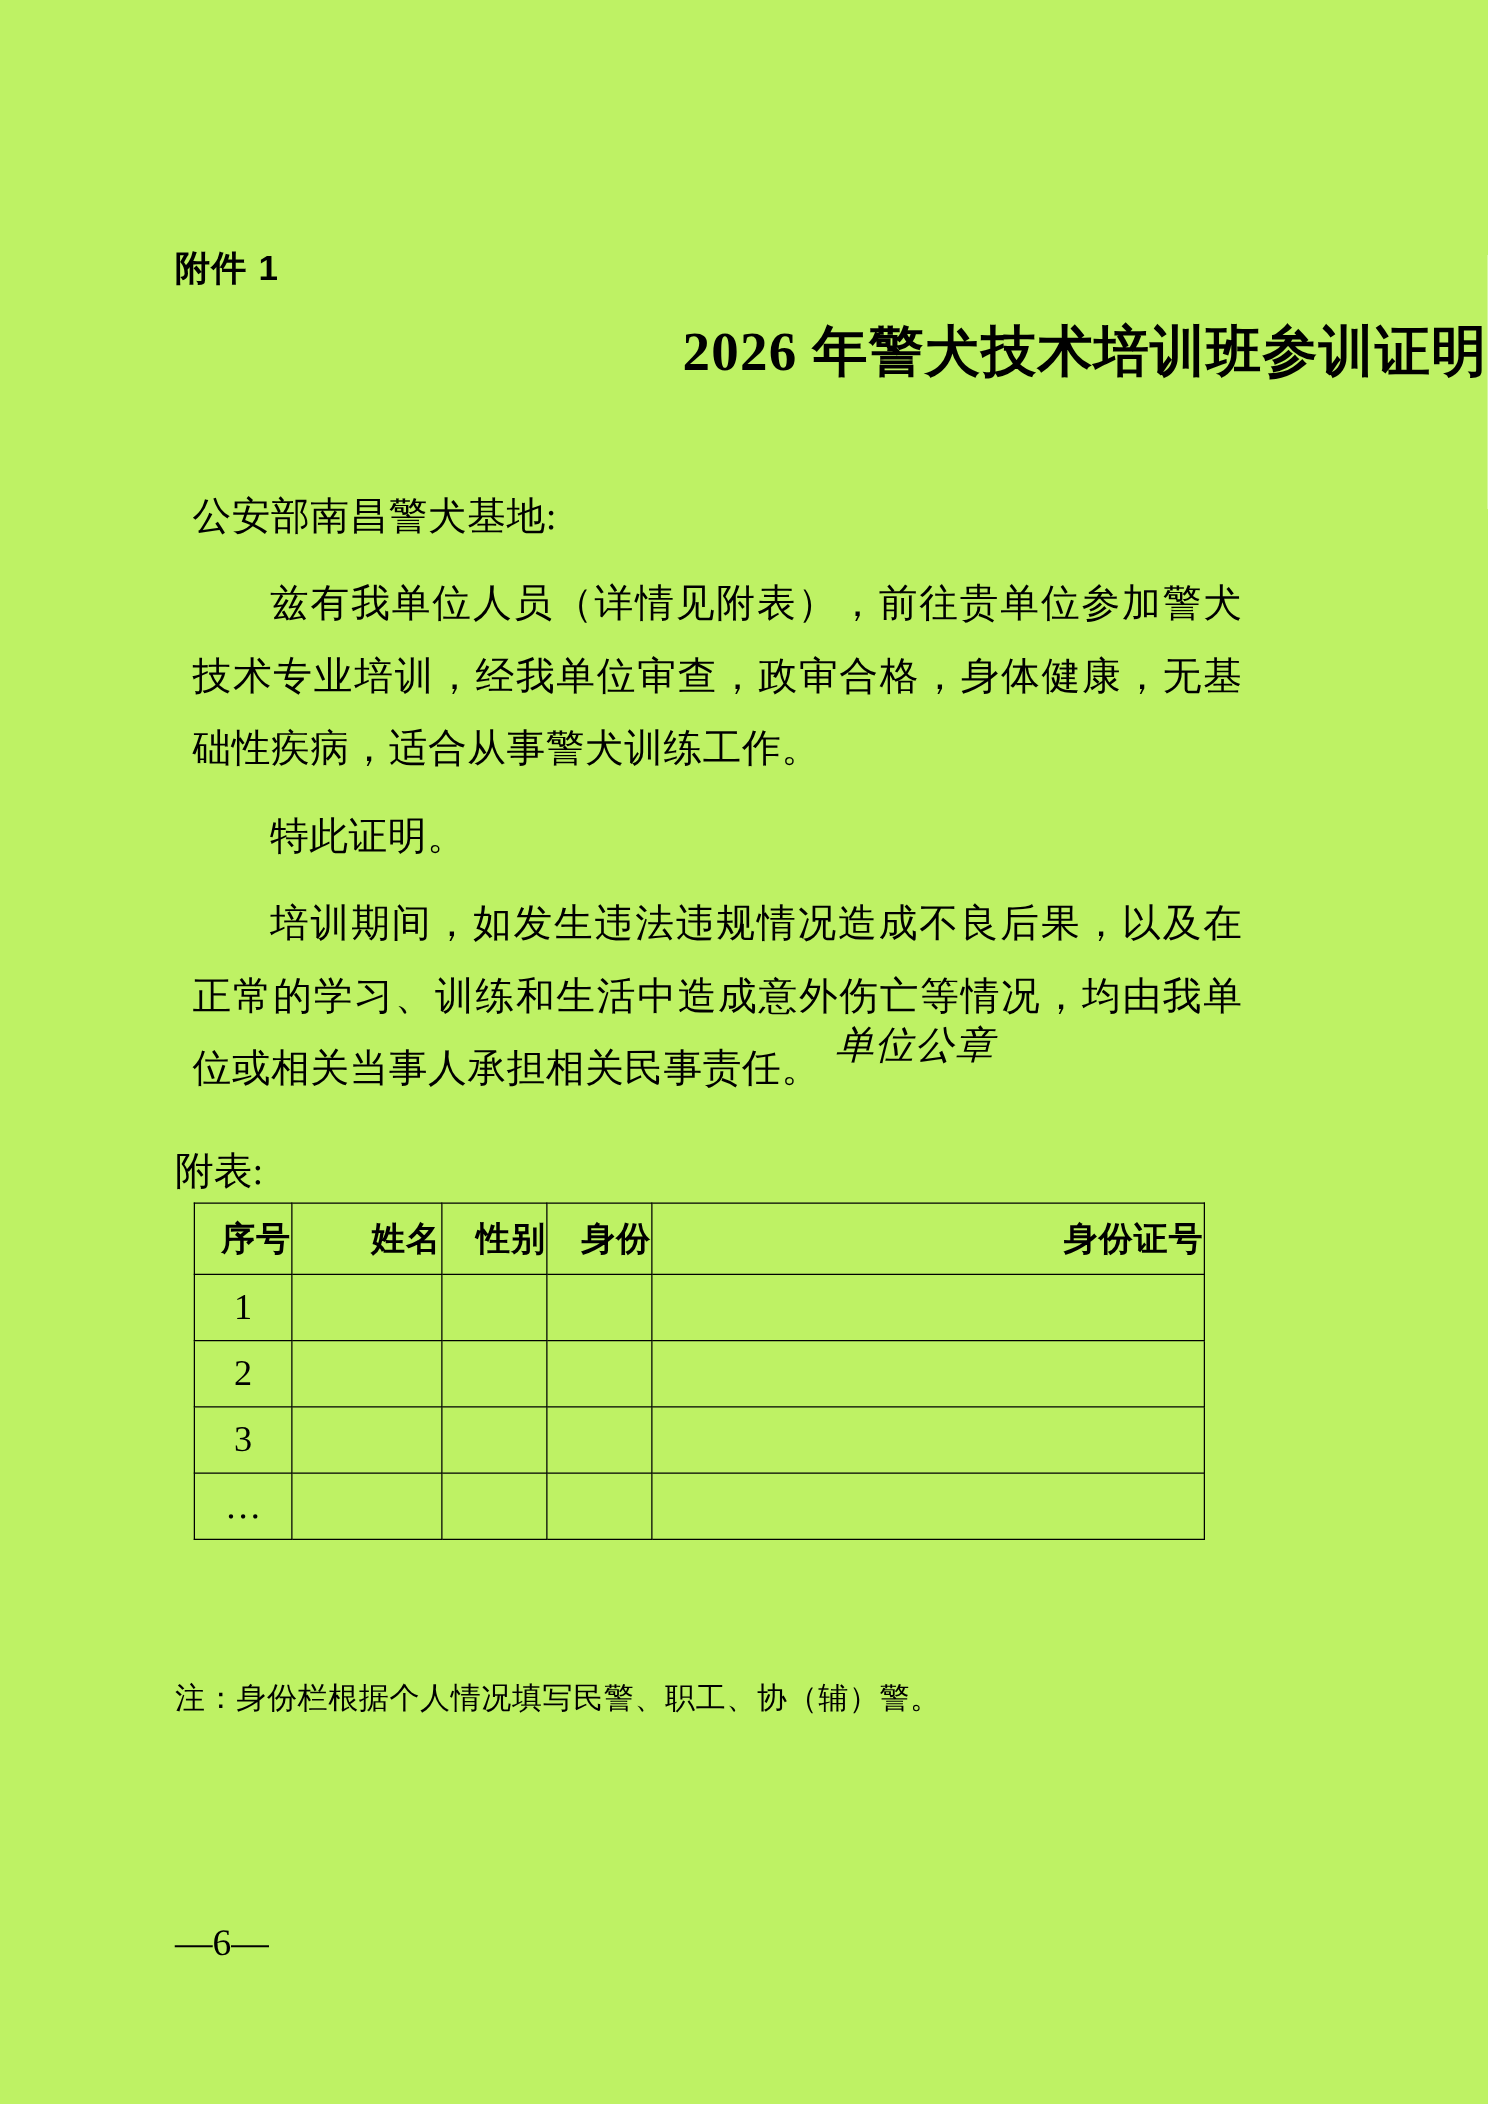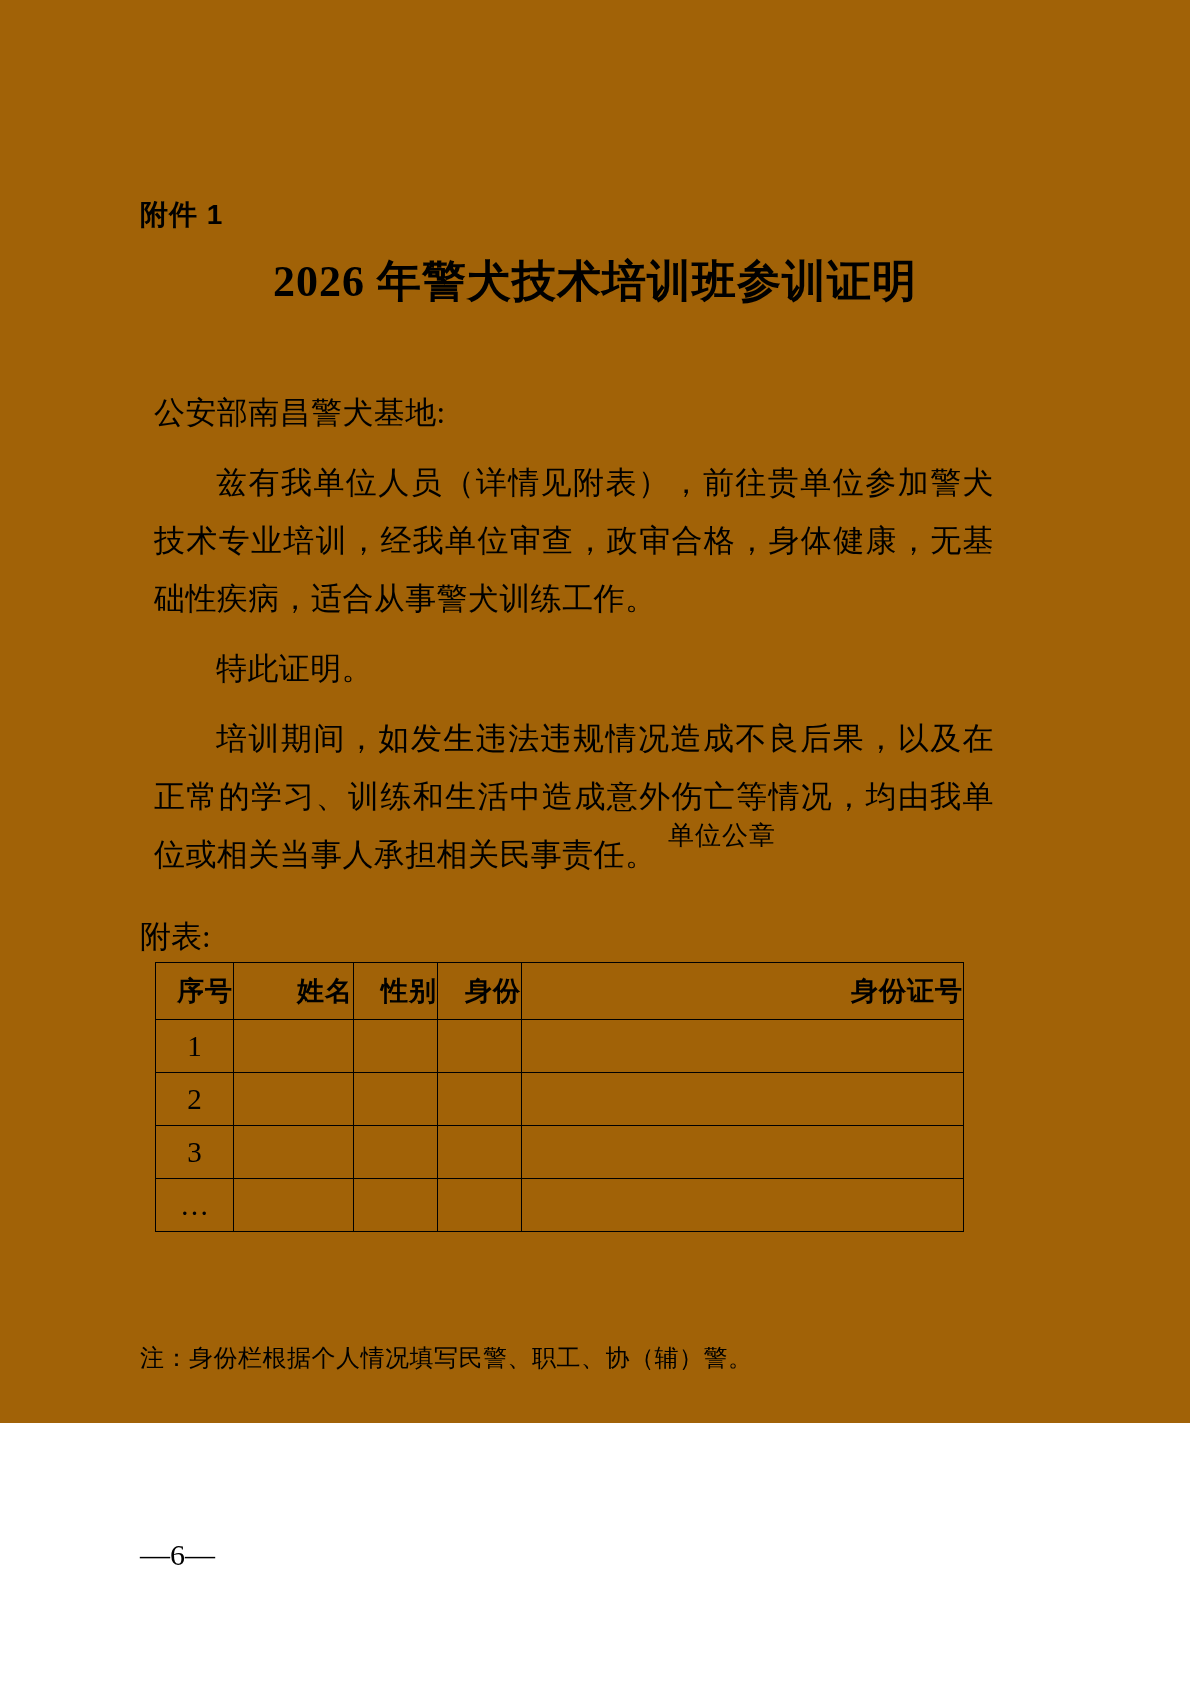--- a/index.html
+++ b/index.html
@@ -13,43 +13,43 @@
     position: relative;
     font-family: "Liberation Serif", "DejaVu Serif", serif;
     color: #000000;
     overflow: hidden;
   }
 
   .page {
     position: absolute;
     left: 0; top: 0;
     width: 1190px;
-    height: 1423px;
-    background: #a16207;
+    height: 1683px;
+    background: #bef264;
   }
 
   
   .attach-label {
     position: absolute;
     left: 140px;
     top: 196px;
     font-family: "Liberation Sans", "DejaVu Sans", sans-serif;
     font-weight: bold;
     font-size: 28px;
     letter-spacing: 1px;
     white-space: nowrap;
   }
 
   
   .doc-title {
     position: absolute;
     left: 0;
     top: 252px;
     width: 1190px;
-    text-align: center;
+    text-align: right;
     font-family: "Liberation Serif", "DejaVu Serif", serif;
     font-weight: bold;
     font-size: 44px;
     letter-spacing: 1px;
     white-space: nowrap;
   }
 
   
   .body-block {
     position: absolute;
@@ -71,26 +71,27 @@
 
   
   .sign-block {
     position: absolute;
     left: 0;
     top: 808px;
     width: 1190px;
   }
   .sign-line {
     font-family: "Liberation Serif", "DejaVu Serif", serif;
-    font-size: 26px;
+    font-size: 31px;
     line-height: 55px;
     margin: 0;
     padding-left: 668px;
     letter-spacing: 1px;
     white-space: nowrap;
+    font-style: italic;
   }
   .sign-line.date { padding-left: 668px; letter-spacing: 1px; }
   .sp { display: inline-block; width: 36px; }
 
   
   .annex-label {
     position: absolute;
     left: 140px;
     top: 916px;
     font-family: "Liberation Serif", "DejaVu Serif", serif;

